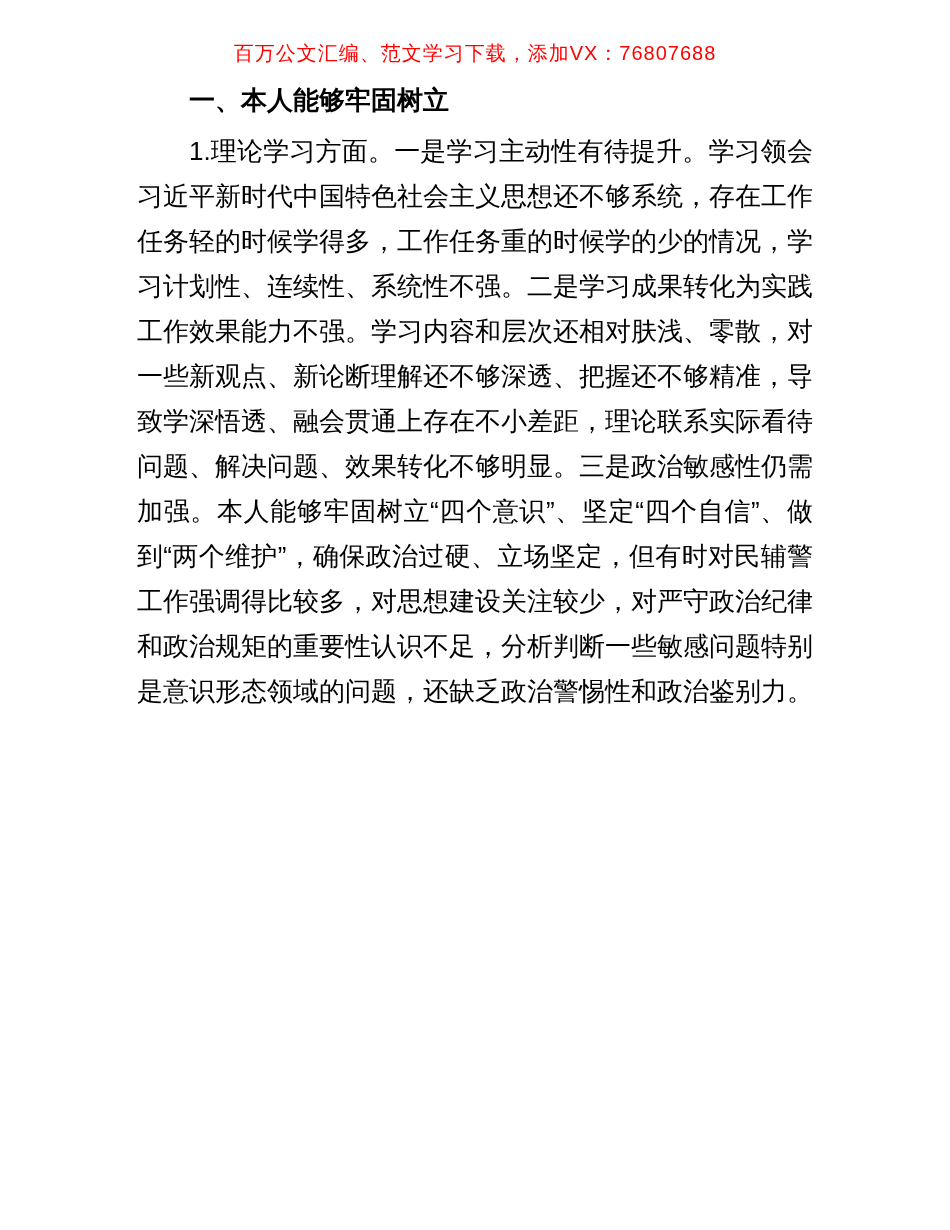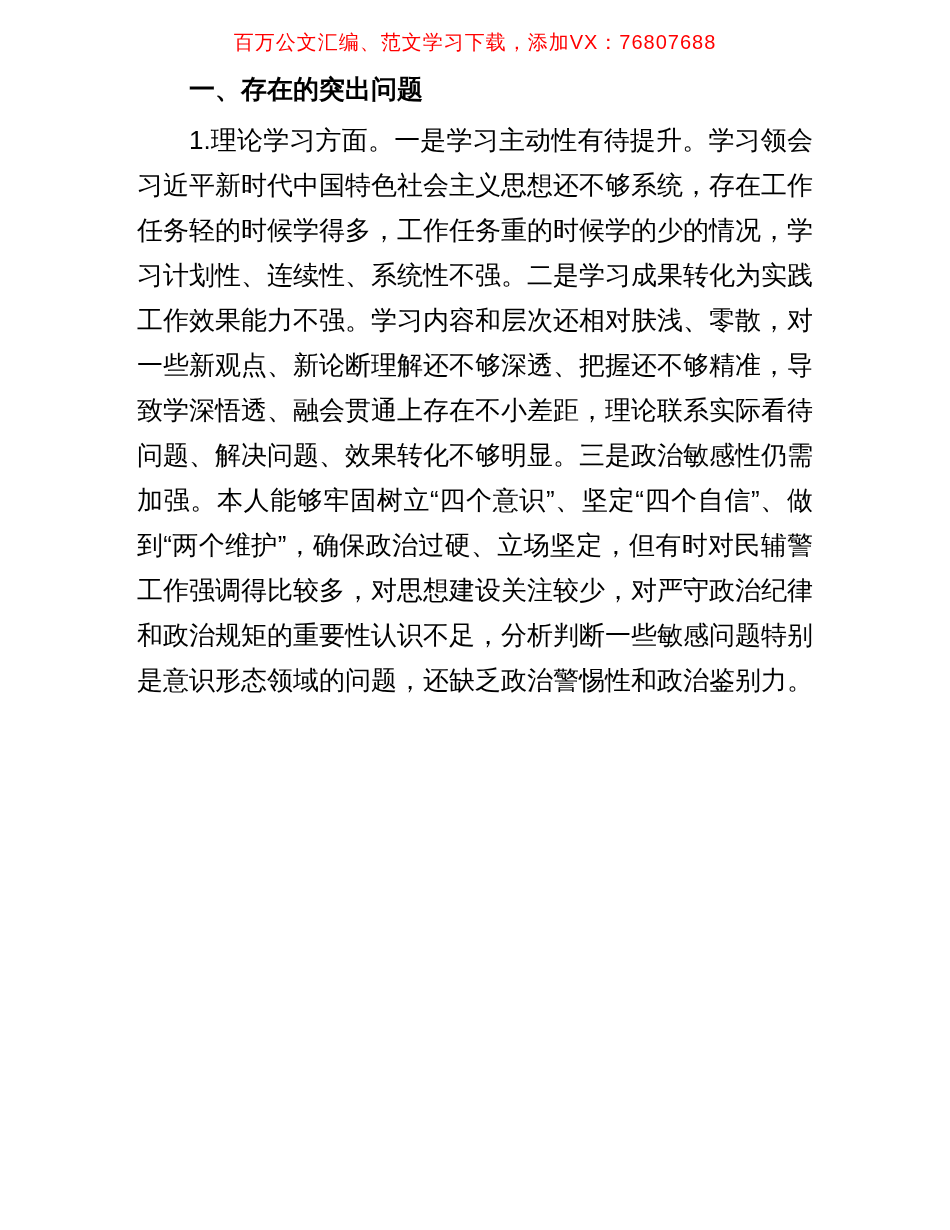--- a/index.html
+++ b/index.html
@@ -10,21 +10,21 @@
   .page {
     position: relative;
     width: 950px;
     height: 1230px;
     background: #ffffff;
     overflow: hidden;
     font-family: "Liberation Sans", sans-serif;
     color: #000000;
   }
   .watermark {
-    padding-top: 30px;
+    padding-top: 41px;
     text-align: center;
     font-size: 20px;
     line-height: 24px;
     color: #ff0000;
     letter-spacing: 1px;
   }
   .doc-title {
     width: 680px;
     margin: 34px auto 0 auto;
     text-align: center;
@@ -53,17 +53,17 @@
 </style>
 </head>
 <body>
 
 <div class="page">
 
   <div class="watermark">百万公文汇编、范文学习下载，添加VX：76807688</div>
 
 
   <div class="doc-body">
-    <p class="section-heading">一、存在的突出问题</p>
+    <p class="section-heading">一、本人能够牢固树立</p>
     <p>1.理论学习方面。一是学习主动性有待提升。学习领会习近平新时代中国特色社会主义思想还不够系统，存在工作任务轻的时候学得多，工作任务重的时候学的少的情况，学习计划性、连续性、系统性不强。二是学习成果转化为实践工作效果能力不强。学习内容和层次还相对肤浅、零散，对一些新观点、新论断理解还不够深透、把握还不够精准，导致学深悟透、融会贯通上存在不小差距，理论联系实际看待问题、解决问题、效果转化不够明显。三是政治敏感性仍需加强。本人能够牢固树立“四个意识”、坚定“四个自信”、做到“两个维护”，确保政治过硬、立场坚定，但有时对民辅警工作强调得比较多，对思想建设关注较少，对严守政治纪律和政治规矩的重要性认识不足，分析判断一些敏感问题特别是意识形态领域的问题，还缺乏政治警惕性和政治鉴别力。</p>
   </div>
 
 </div>
 
 </body></html>

